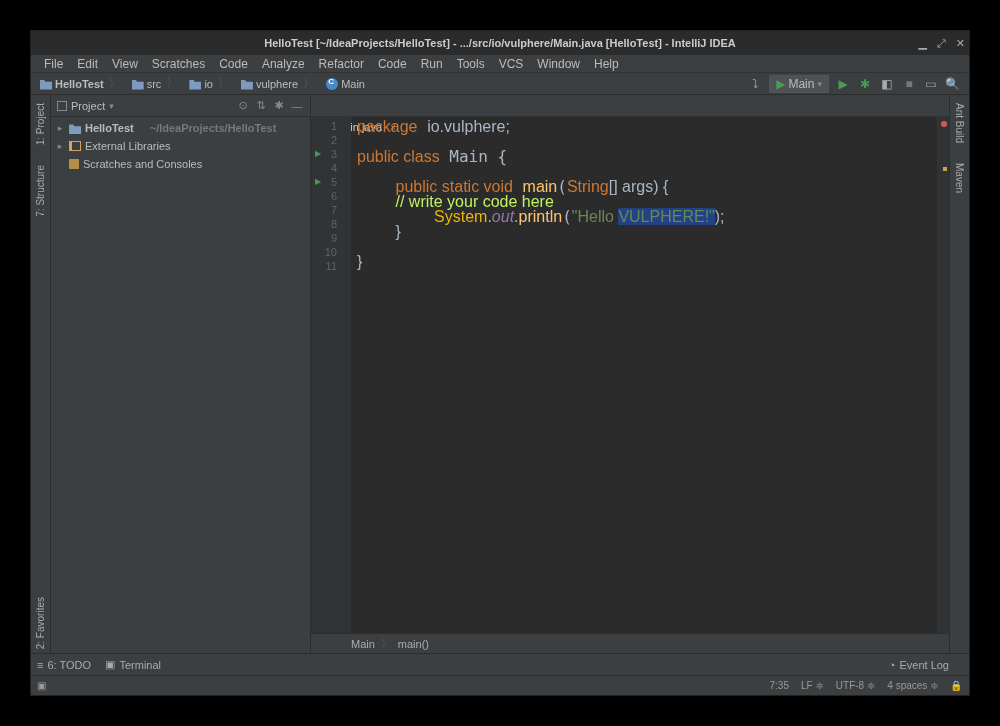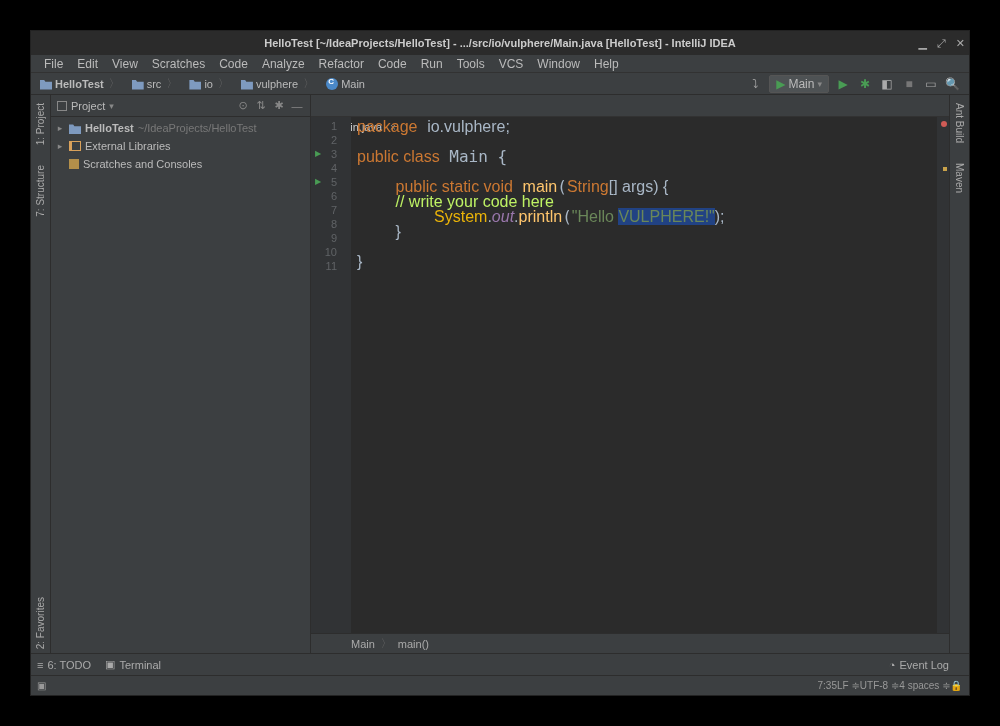--- a/index.html
+++ b/index.html
@@ -36,21 +36,21 @@
 
 .project-panel { width: 260px; background: #3c3f41; border-right: 1px solid #2d2d2d; display: flex; flex-direction: column; }
 .project-header { height: 22px; display: flex; align-items: center; padding: 0 6px; border-bottom: 1px solid #2d2d2d; }
 .project-header .ptitle { flex: 1; display: flex; align-items: center; gap: 4px; font-size: 11px; }
 .project-header .ptitle .chev { color: #888; font-size: 9px; }
 .project-header .picon { width: 14px; height: 14px; color: #888; cursor: pointer; display:flex; align-items:center; justify-content:center; font-size:11px; margin-left: 4px;}
 .project-tree { flex: 1; padding: 2px 0; font-size: 11px; }
 .tree-row { display: flex; align-items: center; height: 18px; padding-left: 4px; gap: 4px; cursor: pointer; }
 .tree-row .arrow { width: 10px; color: #888; font-size: 9px; text-align: center; }
 .tree-row .tname { color: #bbb; }
-.tree-row .tpath { color: #787878; margin-left: 0; }
+.tree-row .tpath { color: #787878; margin-left: 12px; font-weight: bold; }
 .ico-lib { width: 12px; height: 10px; border:1px solid #d9a15b; border-left: 3px solid #d9a15b; }
 .ico-scratch { width:10px; height:10px; background: #b38f4a; }
 
 .editor-wrap { flex: 1; display: flex; flex-direction: column; background: #2b2b2b; min-width: 0; }
 .tabs { height: 22px; background: #3c3f41; border-bottom: 1px solid #323232; display: flex; align-items: stretch; }
 .tab { display: flex; align-items: center; gap: 4px; padding: 0 8px; background: #515658; border-right: 1px solid #323232; font-size: 11px; color: #ccc; margin-top: 32px; }
 .tab .close { color: #999; margin-left: 4px; font-size: 10px; cursor:pointer;}
 .editor-body { flex: 1; display: flex; position: relative; min-height: 0;}
 .gutter { width: 40px; background: #313335; color: #606366; font-family: "Consolas", monospace; font-size: 11px; padding-top: 2px; text-align: right; }
 .gutter .ln { height: 14px; line-height: 14px; padding-right: 14px; position: relative;}
@@ -72,21 +72,21 @@
 
 .editor-bc { height: 20px; background: #3c3f41; border-top: 1px solid #2d2d2d; display: flex; align-items: center; padding: 0 40px; font-size: 11px; color: #aaa; gap: 6px;}
 .editor-bc .sep2 { color: #666; }
 
 .bottombar { height: 22px; background: #3c3f41; border-top: 1px solid #2d2d2d; display: flex; align-items: center; padding: 0 6px; font-size: 11px; color: #aaa; }
 .bottombar .bitem { display: flex; align-items: center; gap: 4px; margin-right: 14px; cursor: pointer; }
 .bottombar .grow { flex: 1; }
 
 .statusbar { height: 20px; background: #3c3f41; border-top: 1px solid #2d2d2d; display: flex; align-items: center; padding: 0 6px; font-size: 10px; color: #999; }
 .statusbar .grow { flex: 1; }
-.statusbar .sitem { margin-left: 0; }
+.statusbar .sitem { margin-left: 12px; }
 </style>
 </head>
 <body>
 
 <div class="outer">
 <div class="inner">
 
   <div class="titlebar">
     <span class="title">HelloTest [~/IdeaProjects/HelloTest] - .../src/io/vulphere/Main.java [HelloTest] - IntelliJ IDEA</span>
     <div class="controls">

